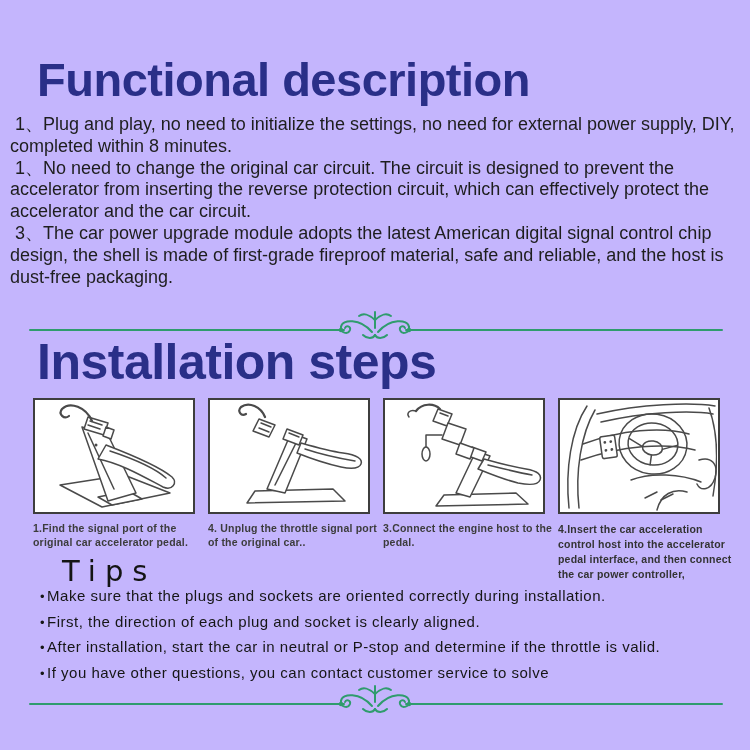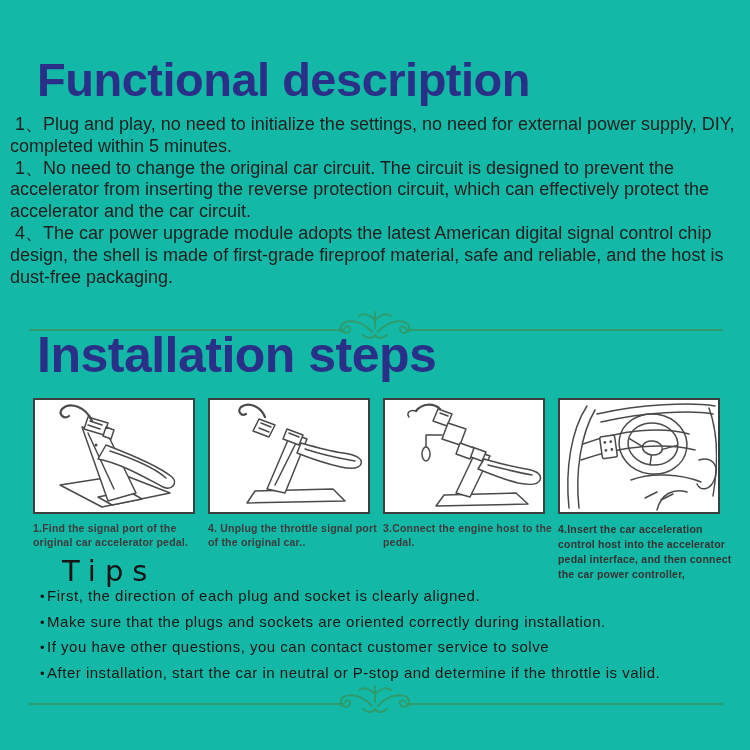--- a/index.html
+++ b/index.html
@@ -1,21 +1,21 @@
 <!DOCTYPE html>
 <html><head>
 <meta charset="utf-8">
 <style>
   html,body{margin:0;padding:0;background:#e6f1f8;}
-  .page{position:relative;width:750px;height:750px;background:#14b8a6;overflow:hidden;
+  .page{position:relative;width:750px;height:750px;background:#c4b5fd;overflow:hidden;
         font-family:"Liberation Sans",sans-serif;}
   .big-title{position:absolute;left:37px;margin:0;font-weight:bold;color:#2a2f88;
              line-height:1;letter-spacing:-0.5px;}
   #func-title{top:56px;font-size:47px;}
-  #install-title{top:330px;font-size:50px;}
+  #install-title{top:337px;font-size:50px;}
   .paragraphs{position:absolute;left:10px;top:114px;width:735px;}
   .paragraphs p{margin:0;font-size:18px;line-height:21.8px;color:#1e1e1e;text-indent:5px;}
   .divider{position:absolute;left:0;width:750px;height:40px;}
   #divider-top{top:306px;}
   #divider-bottom{top:680px;}
   .steps{position:absolute;left:33px;top:398px;width:689px;display:flex;gap:13px;}
   .step{width:162px;flex:0 0 auto;}
   .imgbox{box-sizing:border-box;width:162px;height:116px;background:#ffffff;
           border:2px solid #3e3e3e;display:flex;align-items:center;justify-content:center;overflow:hidden;}
   .imgbox svg{display:block;}
@@ -34,23 +34,23 @@
   .flourish .fdot{fill:#2f9c6d;stroke:none;}
 </style>
 </head>
 <body>
 
 <div class="page">
 
   <h1 class="big-title" id="func-title">Functional description</h1>
 
   <div class="paragraphs">
-    <p>1、Plug and play, no need to initialize the settings, no need for external power supply, DIY, completed within 5 minutes.</p>
+    <p>1、Plug and play, no need to initialize the settings, no need for external power supply, DIY, completed within 8 minutes.</p>
     <p>1、No need to change the original car circuit. The circuit is designed to prevent the accelerator from inserting the reverse protection circuit, which can effectively protect the accelerator and the car circuit.</p>
-    <p>4、The car power upgrade module adopts the latest American digital signal control chip design, the shell is made of first-grade fireproof material, safe and reliable, and the host is dust-free packaging.</p>
+    <p>3、The car power upgrade module adopts the latest American digital signal control chip design, the shell is made of first-grade fireproof material, safe and reliable, and the host is dust-free packaging.</p>
   </div>
 
   <svg class="divider" id="divider-top" viewBox="0 0 750 40">
     <g class="flourish">
       <line x1="30" y1="24" x2="344" y2="24"></line>
       <line x1="406" y1="24" x2="722" y2="24"></line>
       <circle class="fdot" cx="341" cy="24" r="2.2"></circle>
       <circle class="fdot" cx="409" cy="24" r="2.2"></circle>
       <path d="M375,22 L375,6"></path>
       <path d="M375,14 C369,8 363,7 359,10"></path>
@@ -155,24 +155,24 @@
         </svg>
       </div>
       <div class="caption">4.Insert the car acceleration control host into the accelerator pedal interface, and then connect the car power controller,</div>
     </div>
 
   </div>
 
   <h2 id="tips-title">Tips</h2>
 
   <div class="tips-list">
+    <div class="tip"><span class="bullet">•</span><span>Make sure that the plugs and sockets are oriented correctly during installation.</span></div>
     <div class="tip"><span class="bullet">•</span><span>First, the direction of each plug and socket is clearly aligned.</span></div>
-    <div class="tip"><span class="bullet">•</span><span>Make sure that the plugs and sockets are oriented correctly during installation.</span></div>
+    <div class="tip"><span class="bullet">•</span><span>After installation, start the car in neutral or P-stop and determine if the throttle is valid.</span></div>
     <div class="tip"><span class="bullet">•</span><span>If you have other questions, you can contact customer service to solve</span></div>
-    <div class="tip"><span class="bullet">•</span><span>After installation, start the car in neutral or P-stop and determine if the throttle is valid.</span></div>
   </div>
 
   <svg class="divider" id="divider-bottom" viewBox="0 0 750 40">
     <g class="flourish">
       <line x1="30" y1="24" x2="344" y2="24"></line>
       <line x1="406" y1="24" x2="722" y2="24"></line>
       <circle class="fdot" cx="341" cy="24" r="2.2"></circle>
       <circle class="fdot" cx="409" cy="24" r="2.2"></circle>
       <path d="M375,22 L375,6"></path>
       <path d="M375,14 C369,8 363,7 359,10"></path>

